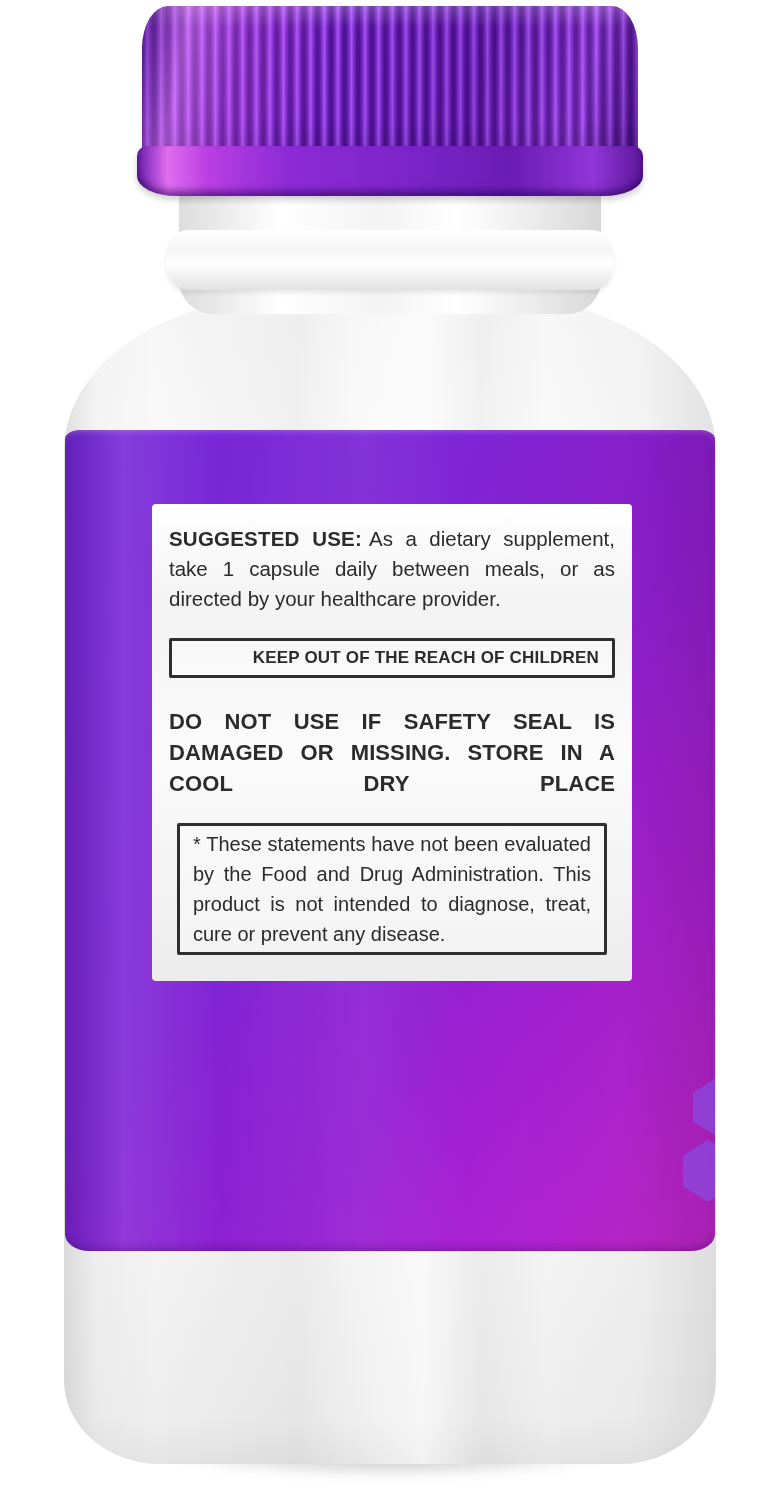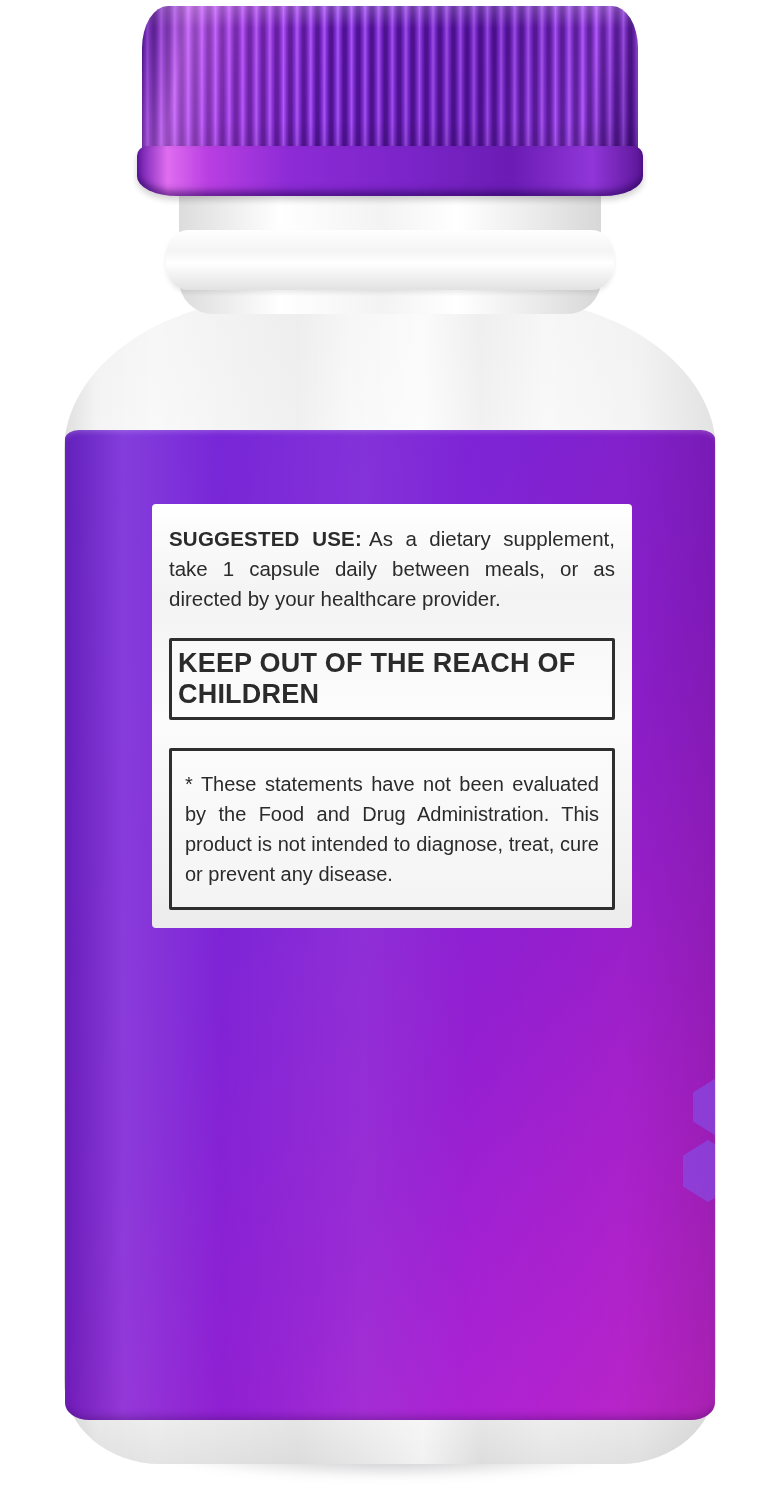--- a/index.html
+++ b/index.html
@@ -37,21 +37,21 @@
         rgba(0,0,0,0) 38%, rgba(45,0,95,0.16) 68%, rgba(255,170,255,0.10) 88%, rgba(25,0,60,0.40) 100%),
       linear-gradient(180deg, rgba(255,255,255,0.22) 0%, rgba(255,255,255,0) 14%, rgba(0,0,0,0) 72%, rgba(0,0,0,0.14) 100%),
       repeating-linear-gradient(90deg,#4f1392 0px,#7e2ad2 3px,#a557ef 5.5px,#7e2ad2 8px,#4f1392 11px,#4f1392 13.6px);
     border-radius:26px 26px 10px 10px / 42px 42px 12px 12px;}
   .cap-rim{position:absolute;left:137px;top:146px;width:506px;height:50px;
     background:linear-gradient(90deg,#6a1cae 0%,#e06df0 6%,#b93fe2 14%,#8d2bd6 30%,#7a24c8 55%,#6b1cb4 74%,#9136d9 90%,#5c1698 100%);
     border-radius:10px 10px 40px 40px / 10px 10px 20px 20px;
     box-shadow:inset 0 -5px 7px rgba(35,0,80,0.55), 0 4px 6px rgba(0,0,0,0.18);}
 
   
-  .label{position:absolute;left:65px;top:430px;width:650px;height:990px;overflow:hidden;
+  .label{position:absolute;left:65px;top:430px;width:650px;height:821px;overflow:hidden;
     background:
       linear-gradient(90deg, rgba(30,0,70,0.20) 0%, rgba(255,255,255,0.10) 9%, rgba(255,255,255,0) 24%,
         rgba(255,255,255,0.06) 46%, rgba(255,255,255,0) 62%, rgba(0,0,0,0.04) 86%, rgba(20,0,50,0.18) 100%),
       linear-gradient(118deg,#7428d8 0%,#7f24d6 38%,#941fd2 62%,#b423d3 84%,#c928cd 100%);
     border-radius:14px 14px 24px 24px / 9px 9px 17px 17px;
     box-shadow:inset 0 -7px 9px -4px rgba(40,0,70,0.30), inset 0 4px 6px -3px rgba(255,255,255,0.25);}
 
   .hex{position:absolute;
     clip-path:polygon(50% 0%,100% 25%,100% 75%,50% 100%,0% 75%,0% 25%);
     background:rgba(128,88,236,0.55);}
@@ -59,26 +59,26 @@
   .hex2{left:618px;top:710px;width:50px;height:62px;}
 
   
   .panel{position:absolute;left:87px;top:74px;width:480px;box-sizing:border-box;
     padding:20px 17px 18px 17px;border-radius:4px;
     background:linear-gradient(180deg,#ffffff 0%,#f3f3f3 22%,#fbfbfb 52%,#f1f1f1 86%,#ececec 100%);
     color:#2b2b2b;}
   .para{margin:0 0 24px 0;font-size:20.5px;line-height:30px;text-align:justify;}
   .para b{letter-spacing:0.2px;margin-right:7px;}
   .warn-box{border:3px solid #2e2e2e;border-radius:2px;margin:0 0 28px 0;
-    padding:7px 6px;text-align:left;font-weight:bold;font-size:27px;letter-spacing:0.2px;
+    padding:7px 13px;text-align:right;font-weight:bold;font-size:17px;letter-spacing:0.2px;
     background:rgba(255,255,255,0.35);}
   .seal-warning{margin:0 0 24px 0;font-size:22px;font-weight:bold;line-height:31px;
     text-align:justify;text-align-last:justify;letter-spacing:0.1px;}
-  .fda-box{border:3px solid #2e2e2e;border-radius:2px;margin:0;
-    padding:18px 13px;font-size:20px;line-height:30px;text-align:justify;
+  .fda-box{border:3px solid #2e2e2e;border-radius:2px;margin:8px;
+    padding:3px 13px;font-size:20px;line-height:30px;text-align:justify;
     background:rgba(255,255,255,0.35);}
 </style>
 </head>
 <body>
 
 <div class="scene">
 
   <div class="floor-shadow"></div>
 
   <div class="bottle-body"></div>
@@ -94,19 +94,20 @@
     <div class="hex hex1"></div>
     <div class="hex hex2"></div>
 
     <div class="panel">
 
       <p class="para"><b>SUGGESTED USE:</b><span>As a dietary supplement, take 1 capsule daily between meals, or as directed by your healthcare provider.</span></p>
 
 
       <div class="warn-box">KEEP OUT OF THE REACH OF CHILDREN</div>
 
+      <p class="seal-warning">DO NOT USE IF SAFETY SEAL IS DAMAGED OR MISSING. STORE IN A COOL DRY PLACE</p>
 
       <div class="fda-box">* These statements have not been evaluated by the Food and Drug Administration. This product is not intended to diagnose, treat, cure or prevent any disease.</div>
 
     </div>
   </div>
 
 </div>
 
 </body></html>

